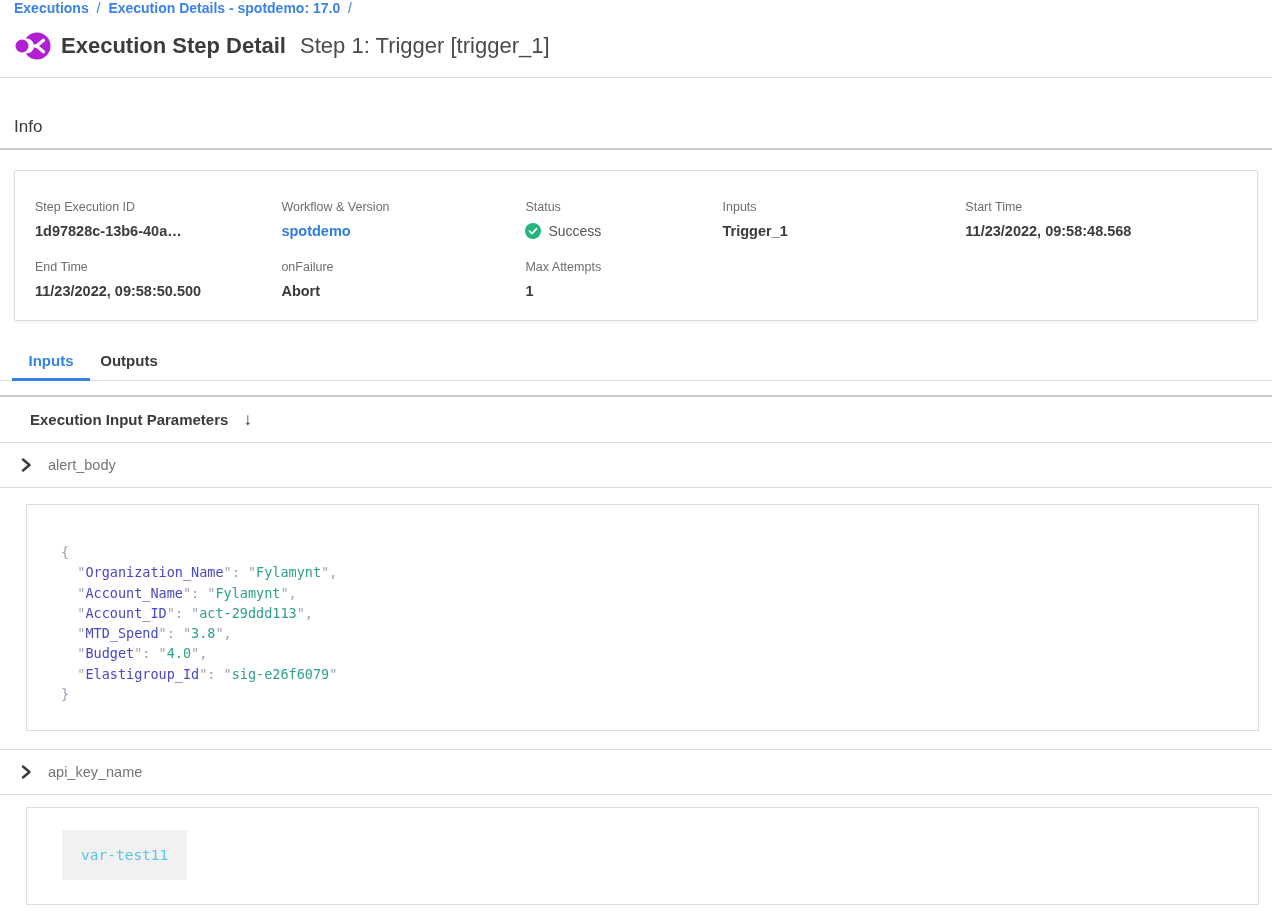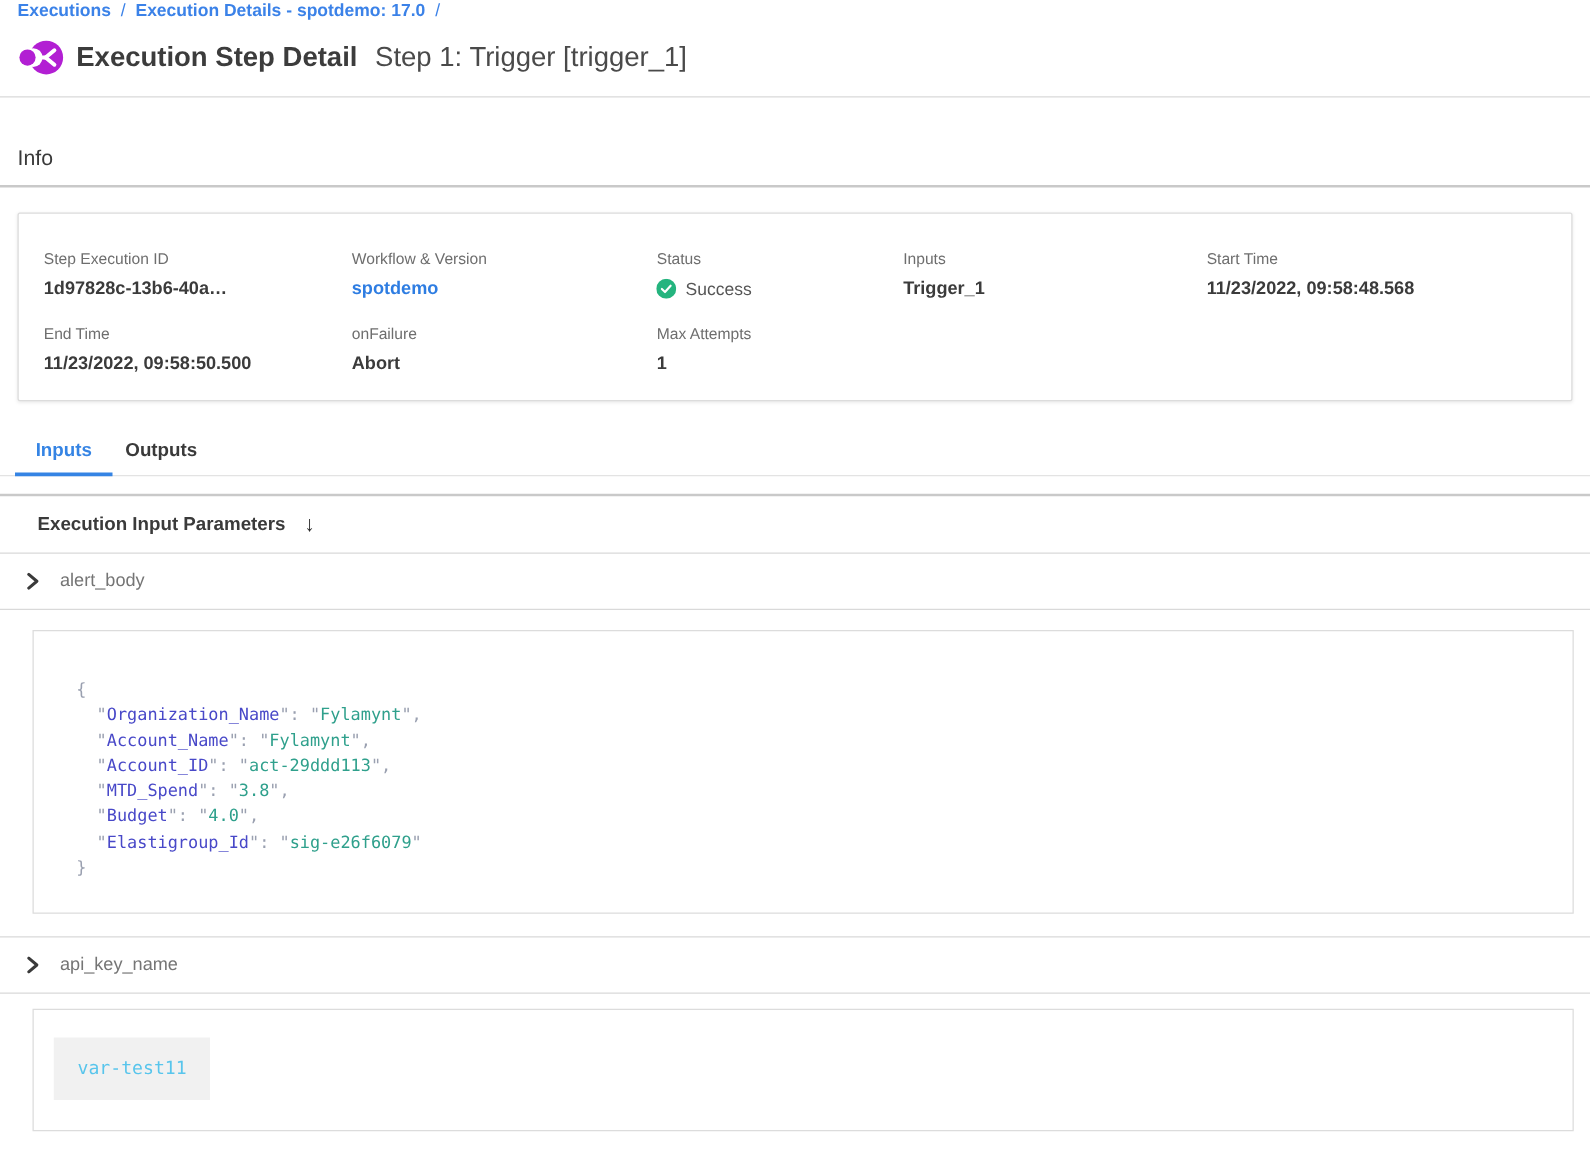--- a/index.html
+++ b/index.html
@@ -68,21 +68,21 @@
     border: 1px solid #dcdcdc;
     background: #fff;
   }
   .code-box { padding: 37px 20px 26px 34px; }
   .code-inner { font-family: "DejaVu Sans Mono", monospace; font-size: 13.5px; line-height: 20.3px; white-space: pre; }
   .tok-p { color: #9aa0b0; }
   .tok-k { color: #4848c8; }
   .tok-v { color: #2fa08c; }
 
   
-  .chip-box { padding: 22px 20px 24px 16px; margin-top: 12px; }
+  .chip-box { padding: 22px 20px 24px 35px; margin-top: 12px; }
   .chip {
     display: inline-block;
     background: #f1f1f1;
     color: #58c5ec;
     font-family: "DejaVu Sans Mono", monospace;
     font-size: 14.5px;
     padding: 17px 19px;
   }
 </style>
 </head>

